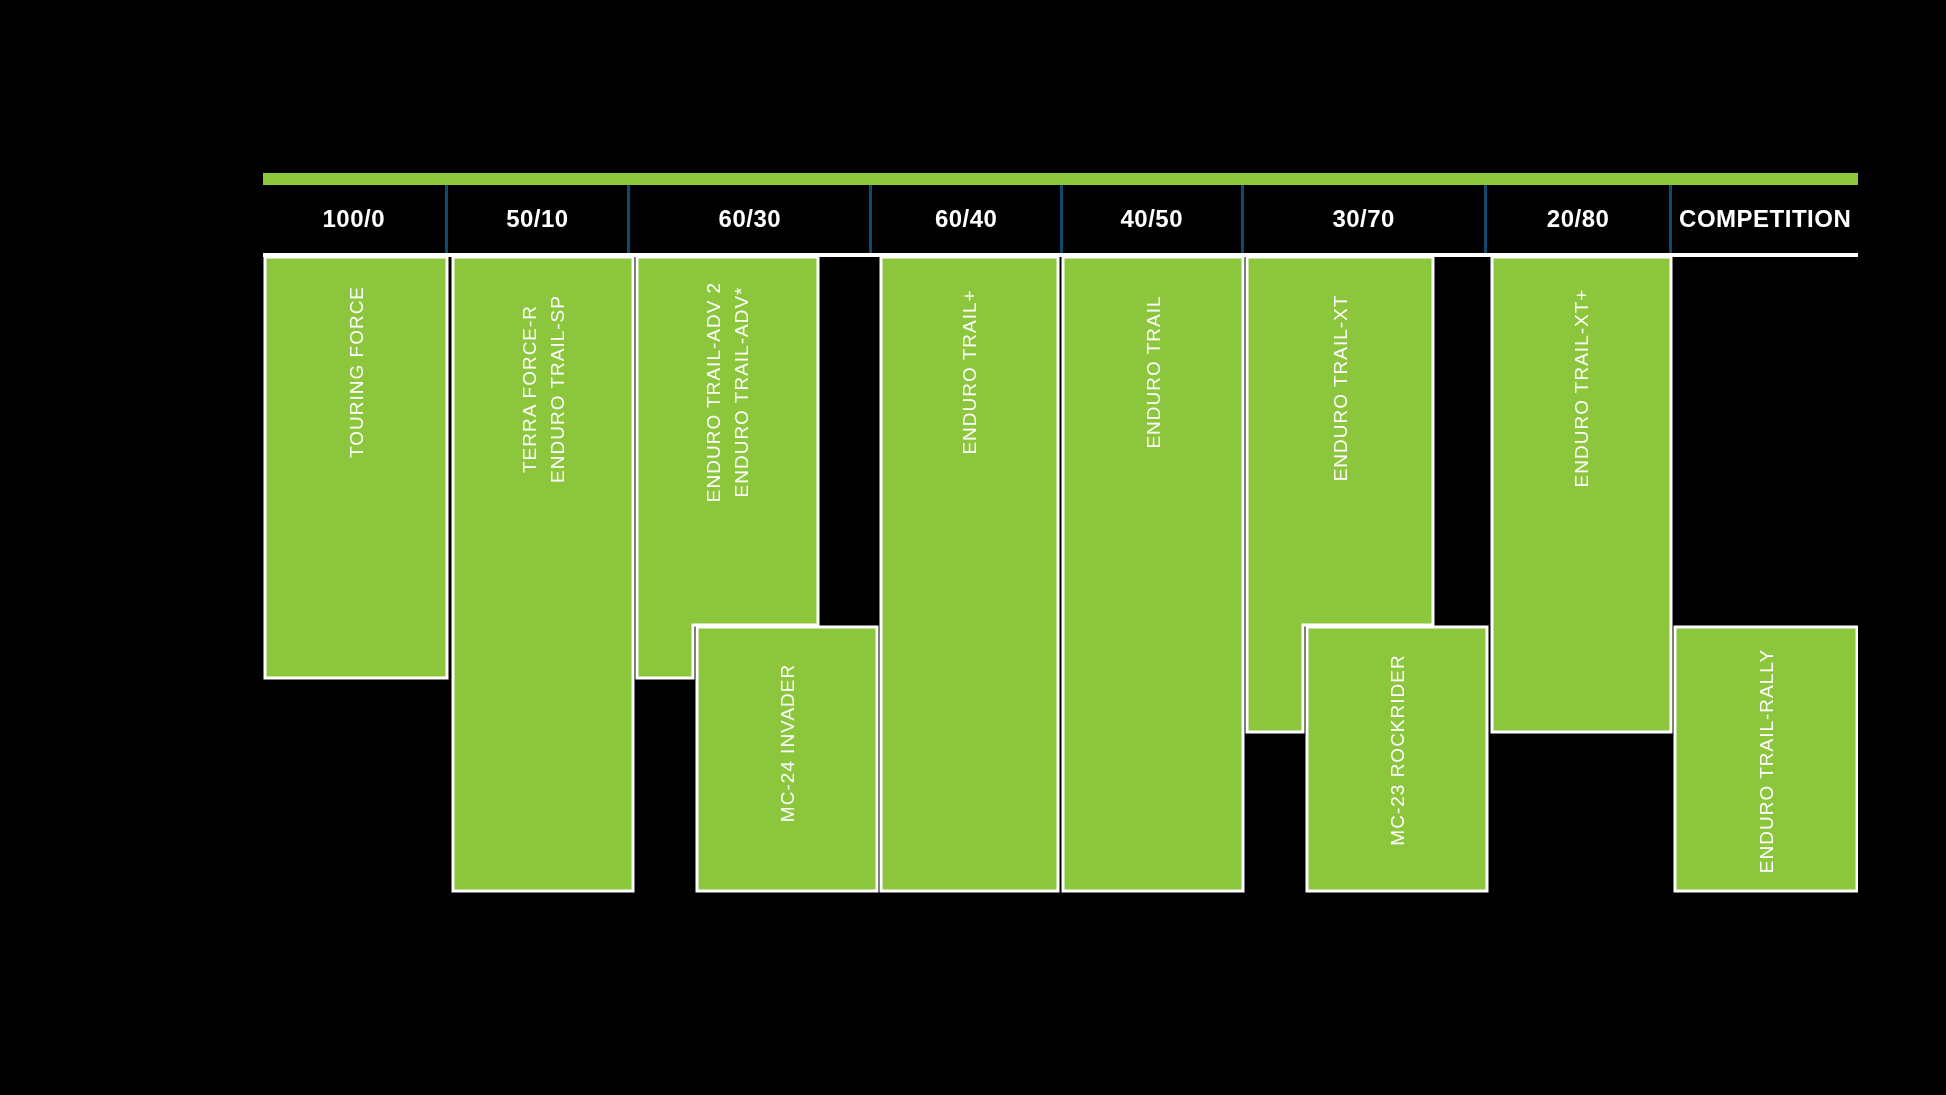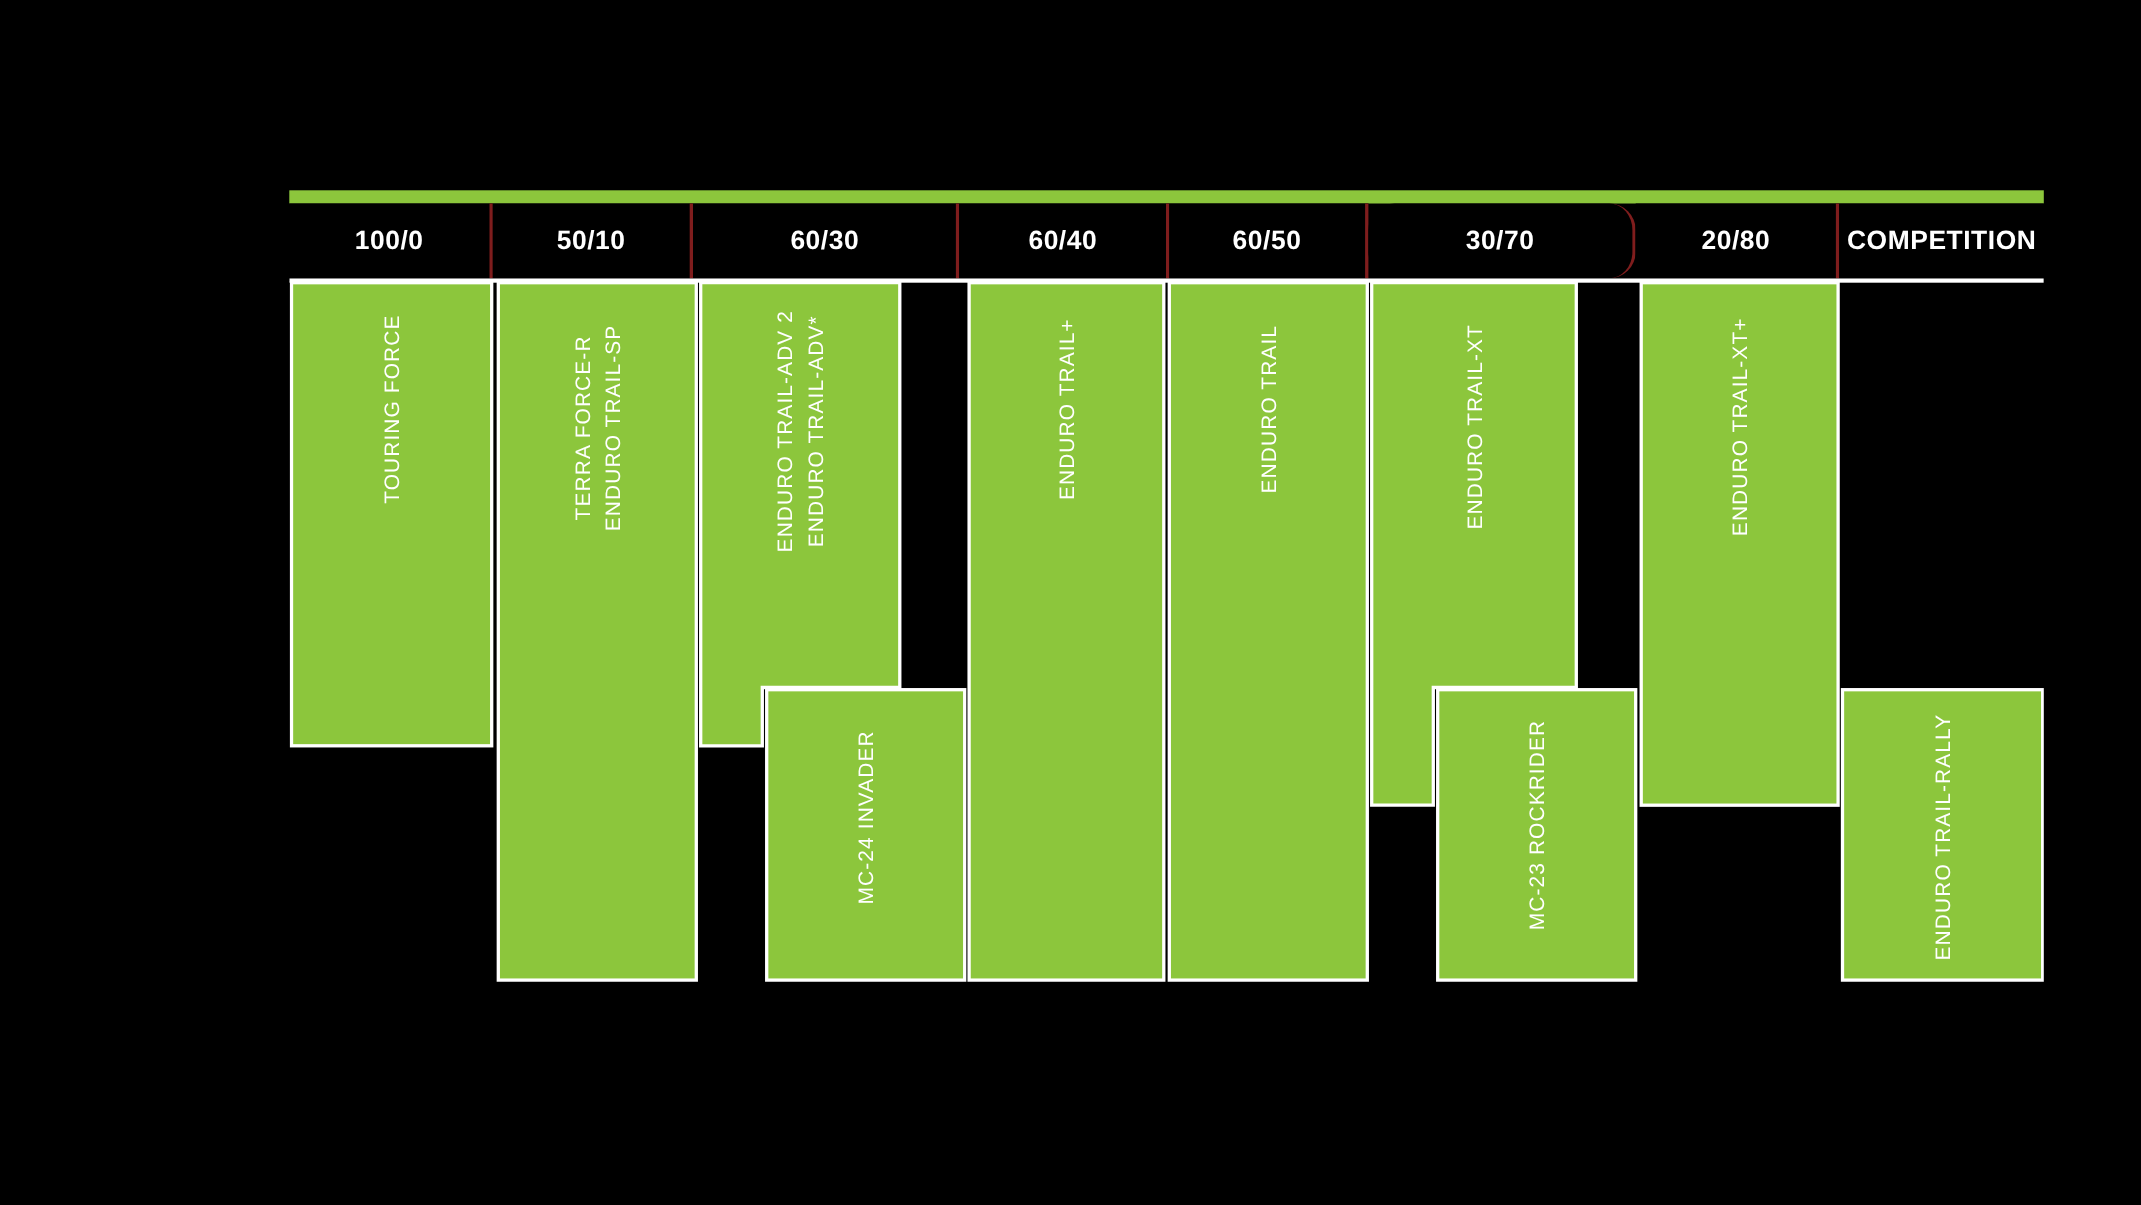--- a/index.html
+++ b/index.html
@@ -31,34 +31,34 @@
     width: 1595px; height: 68px;
     display: flex;
   }
   .header-cell {
     box-sizing: border-box;
     height: 68px;
     display: flex;
     align-items: center;
     justify-content: center;
     background: #000000;
-    border-right: 3px solid #7f1d1d;
+    border-right: 3px solid #0c4a6e;
     color: #FFFFFF;
     font-size: 24px;
     font-weight: bold;
     letter-spacing: 0.5px;
     white-space: nowrap;
   }
   .header-cell:last-child { border-right: none; }
   .hc1 { width: 186px; }
   .hc2 { width: 184px; }
   .hc3 { width: 244px; }
   .hc4 { width: 192px; }
   .hc5 { width: 182px; }
-  .hc6 { width: 245px; border-radius: 24px; }
+  .hc6 { width: 245px; }
   .hc7 { width: 187px; }
   .hc8 { width: 187px; }
   .blocks-svg {
     position: absolute;
     left: 0; top: 80px;
     width: 1595px; height: 645px;
   }
   .block-shape {
     fill: #8CC63C;
     stroke: #FFFFFF;
@@ -80,21 +80,21 @@
 <div class="page">
   <div class="chart">
 
     <div class="accent-bar"></div>
 
     <div class="header-row">
       <div class="header-cell hc1">100/0</div>
       <div class="header-cell hc2">50/10</div>
       <div class="header-cell hc3">60/30</div>
       <div class="header-cell hc4">60/40</div>
-      <div class="header-cell hc5">60/50</div>
+      <div class="header-cell hc5">40/50</div>
       <div class="header-cell hc6">30/70</div>
       <div class="header-cell hc7">20/80</div>
       <div class="header-cell hc8">COMPETITION</div>
     </div>
 
     <svg class="blocks-svg" viewBox="0 0 1595 645" width="1595" height="645">
 
       <rect class="underline-rect" x="0" y="0" width="1595" height="4"></rect>
 
       <rect class="block-shape" x="2" y="4" width="182" height="421"></rect>

